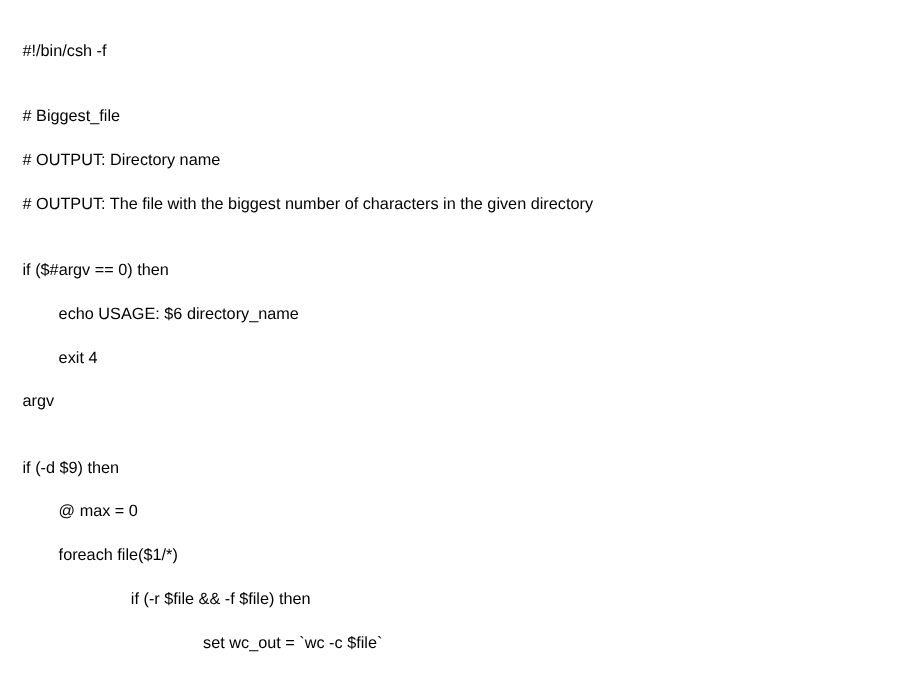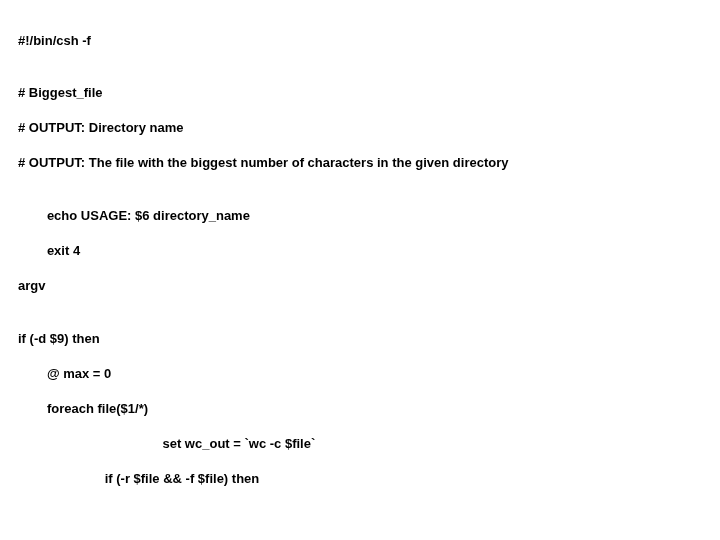--- a/index.html
+++ b/index.html
@@ -13,42 +13,42 @@
     color: #000000;
     overflow: hidden;
   }
   .page {
     padding: 14px 18px;
     white-space: pre;
     line-height: 1.35;
   }
   .line {
     display: block;
-    font-weight: bold;
   }
 </style>
 </head>
 <body>
 
 <div class="page">
 <span class="line">#!/bin/csh -f</span>
 <span class="line"></span>
 <span class="line"># Biggest_file</span>
 <span class="line"># OUTPUT: Directory name</span>
 <span class="line"># OUTPUT: The file with the biggest number of characters in the given directory</span>
 <span class="line"></span>
+<span class="line">if ($#argv == 0) then</span>
 <span class="line">        echo USAGE: $6 directory_name</span>
 <span class="line">        exit 4</span>
 <span class="line">argv</span>
 <span class="line"></span>
 <span class="line">if (-d $9) then</span>
 <span class="line">        @ max = 0</span>
 <span class="line">        foreach file($1/*)</span>
+<span class="line">                        if (-r $file &amp;&amp; -f $file) then</span>
 <span class="line">                                        set wc_out = `wc -c $file`</span>
-<span class="line">                        if (-r $file &amp;&amp; -f $file) then</span>
 
 
 
 
 
 
 
 
 
 

